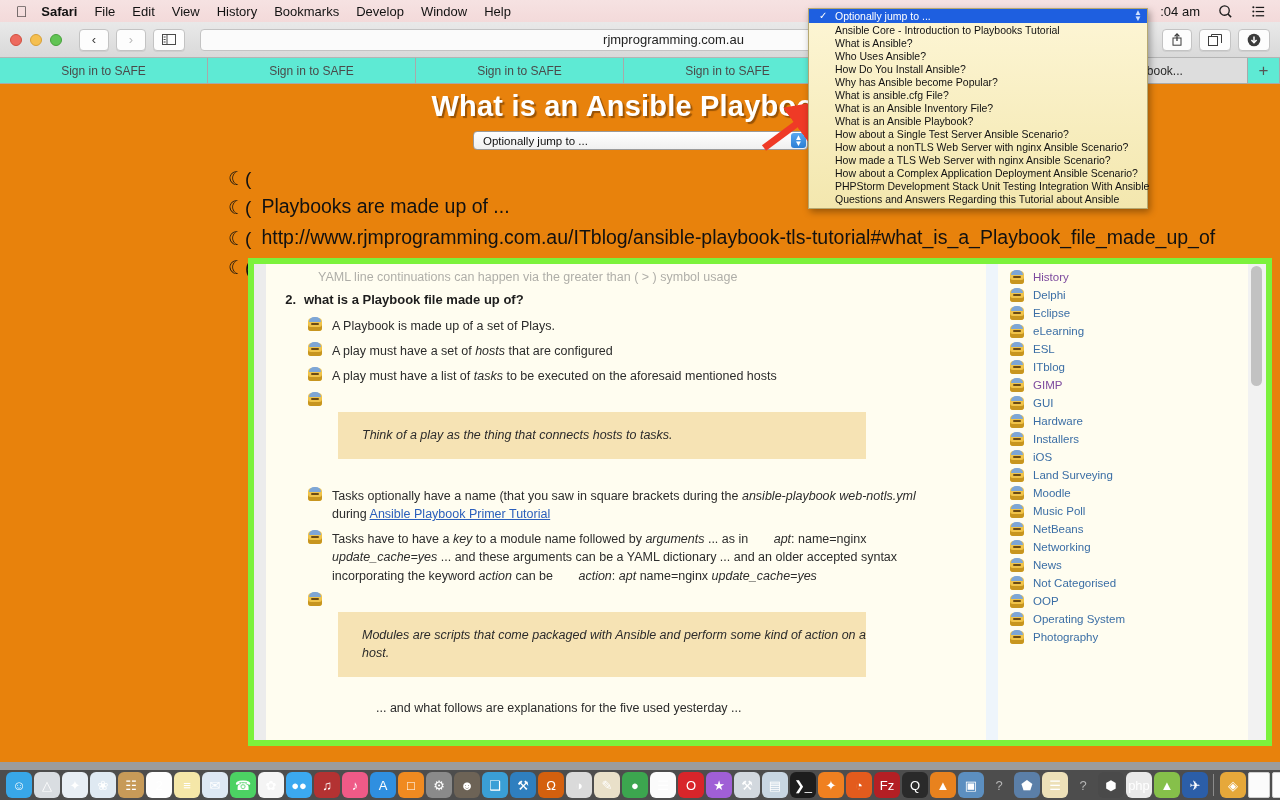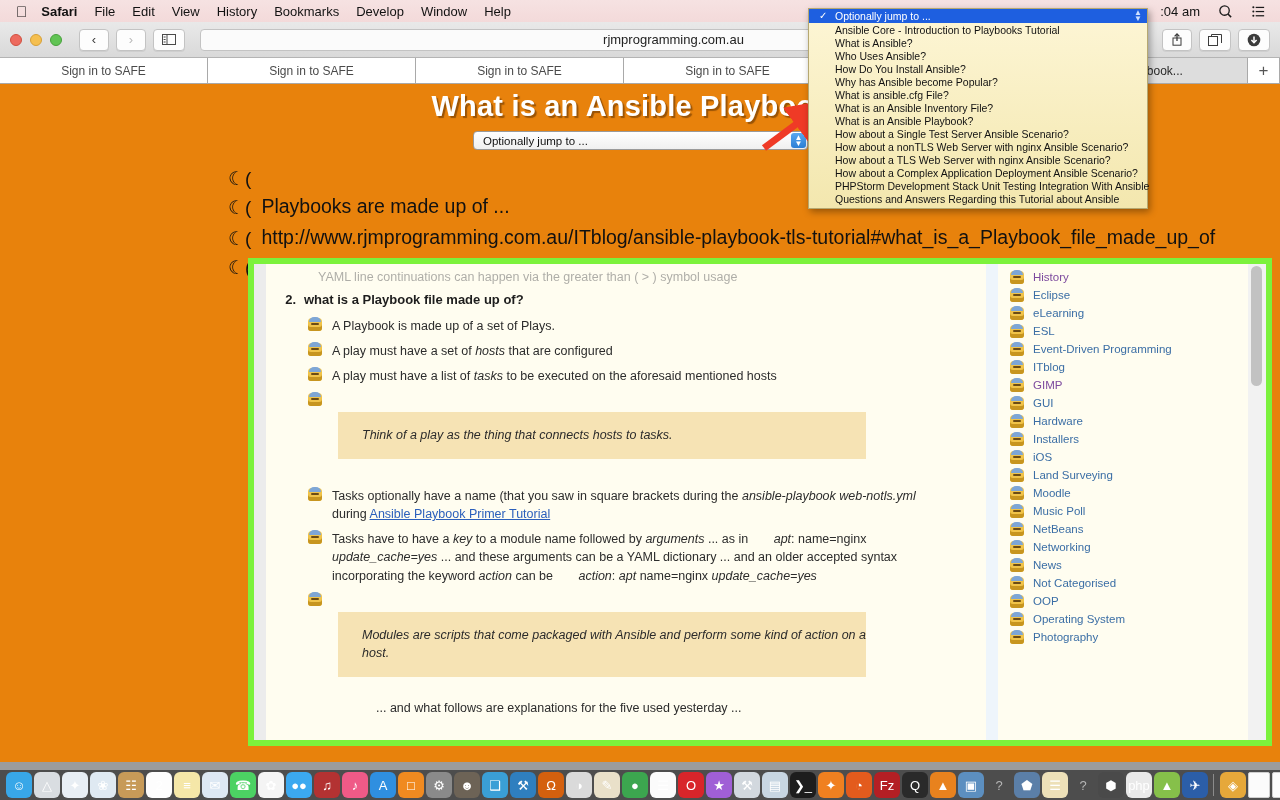--- a/index.html
+++ b/index.html
@@ -55,21 +55,21 @@
   }
   #tabbar{
     height:26px; width:100%;
     background:#cfcfcf; display:flex; align-items:stretch;
     border-bottom:1px solid #a9a9a9;
   }
   .tab{
     flex:1; display:flex;align-items:center;justify-content:center;
     font-size:12px; color:#4a4a4a;
     border-right:1px solid #a9a9a9;
-    background:#ffffff; overflow:hidden; white-space:nowrap;
+    background:#5eead4; overflow:hidden; white-space:nowrap;
   }
   .tab.active{ background:#dddddd; color:#2a2a2a;}
   .tab.newtab{ flex:0 0 32px; font-size:17px; color:#555; }
 
   
   #slide{
     position:absolute; top:86px; left:0; width:1280px; height:676px;
     background:#e8820c; z-index:10;
   }
   #slide-title{
@@ -407,39 +407,39 @@
             <div class="cat">
               <span class="cico">
                 <span class="faceico"></span>
               </span>
               <span class="cname visited">History</span>
             </div>
             <div class="cat">
               <span class="cico">
                 <span class="faceico"></span>
               </span>
+              <span class="cname">Delphi</span>
+            </div>
+            <div class="cat">
+              <span class="cico">
+                <span class="faceico"></span>
+              </span>
               <span class="cname">Eclipse</span>
             </div>
             <div class="cat">
               <span class="cico">
                 <span class="faceico"></span>
               </span>
               <span class="cname">eLearning</span>
             </div>
             <div class="cat">
               <span class="cico">
                 <span class="faceico"></span>
               </span>
               <span class="cname">ESL</span>
-            </div>
-            <div class="cat">
-              <span class="cico">
-                <span class="faceico"></span>
-              </span>
-              <span class="cname">Event-Driven Programming</span>
             </div>
             <div class="cat">
               <span class="cico">
                 <span class="faceico"></span>
               </span>
               <span class="cname">ITblog</span>
             </div>
             <div class="cat">
               <span class="cico">
                 <span class="faceico"></span>
@@ -559,21 +559,21 @@
       <div class="ditem">Ansible Core - Introduction to Playbooks Tutorial</div>
       <div class="ditem">What is Ansible?</div>
       <div class="ditem">Who Uses Ansible?</div>
       <div class="ditem">How Do You Install Ansible?</div>
       <div class="ditem">Why has Ansible become Popular?</div>
       <div class="ditem">What is ansible.cfg File?</div>
       <div class="ditem">What is an Ansible Inventory File?</div>
       <div class="ditem">What is an Ansible Playbook?</div>
       <div class="ditem">How about a Single Test Server Ansible Scenario?</div>
       <div class="ditem">How about a nonTLS Web Server with nginx Ansible Scenario?</div>
-      <div class="ditem">How about a TLS Web Server with nginx Ansible Scenario?</div>
+      <div class="ditem">How made a TLS Web Server with nginx Ansible Scenario?</div>
       <div class="ditem">How about a Complex Application Deployment Ansible Scenario?</div>
       <div class="ditem">PHPStorm Development Stack Unit Testing Integration With Ansible</div>
       <div class="ditem">Questions and Answers Regarding this Tutorial about Ansible</div>
     </div>
 </div>
 
 <div id="desktop-strip"></div>
 <div id="dock">
   <div id="dock-apps" style="display:flex; align-items:flex-end; gap:2px;">
       <div class="dicon run" style="background: rgb(56, 167, 232);">☺</div>

